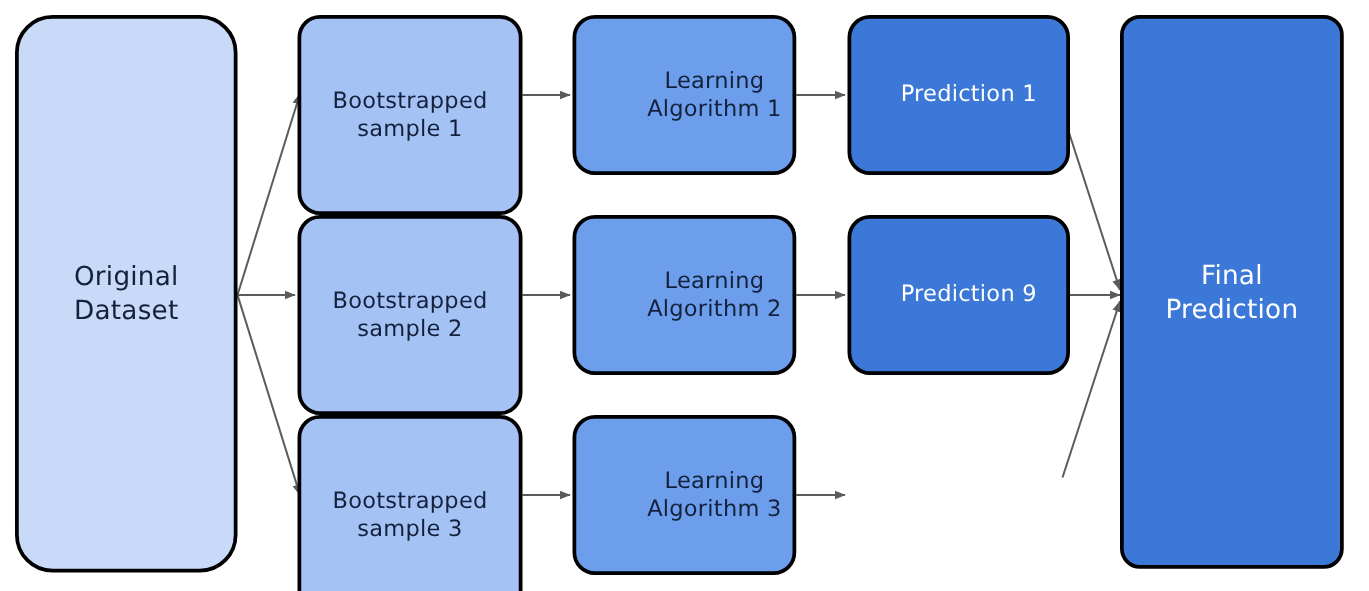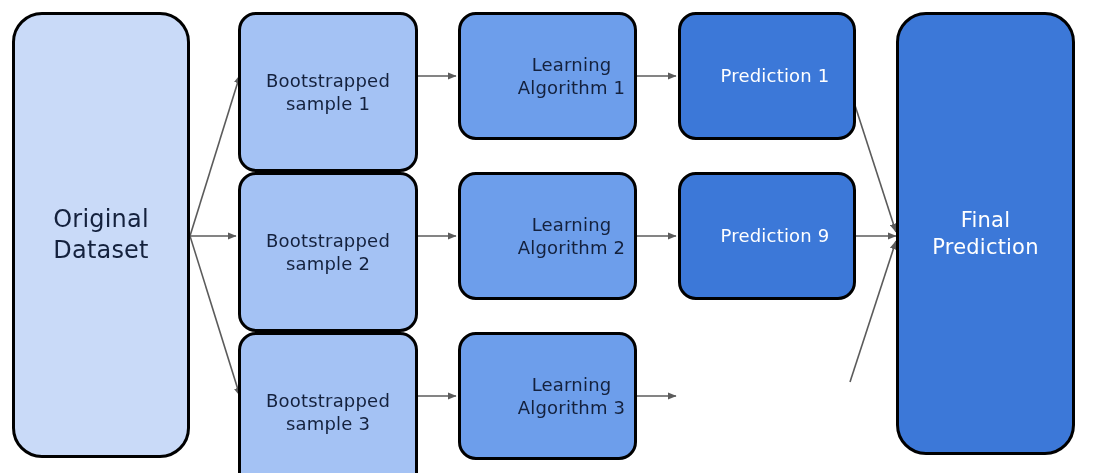--- a/index.html
+++ b/index.html
@@ -45,21 +45,21 @@
     width: 100%;
     white-space: pre-line;
   }
 
   
   .n-dataset {
     left: 12px;  top: 12px;
     width: 178px; height: 446px;
     background: #c9daf8;
     color: #14213d;
-    font-size: 24px;
+    font-size: 21px;
     border-radius: 30px;
   }
 
   
   .n-sample {
     left: 238px;
     width: 180px; height: 160px;
     background: #a4c2f4;
     color: #14213d;
     font-size: 18px;
@@ -85,21 +85,21 @@
     padding-left: 16px;
   }
 
   
   .n-final {
     left: 896px; top: 12px;
     width: 179px; height: 443px;
     background: #3c78d8;
     color: #ffffff;
     font-size: 21px;
-    border-radius: 30px;
+    border-radius: 16px;
   }
 
   .row-1 { top: 12px; }
   .row-2 { top: 172px; }
   .row-3 { top: 332px; }
 </style>
 </head>
 <body>
 
 <div id="canvas">

